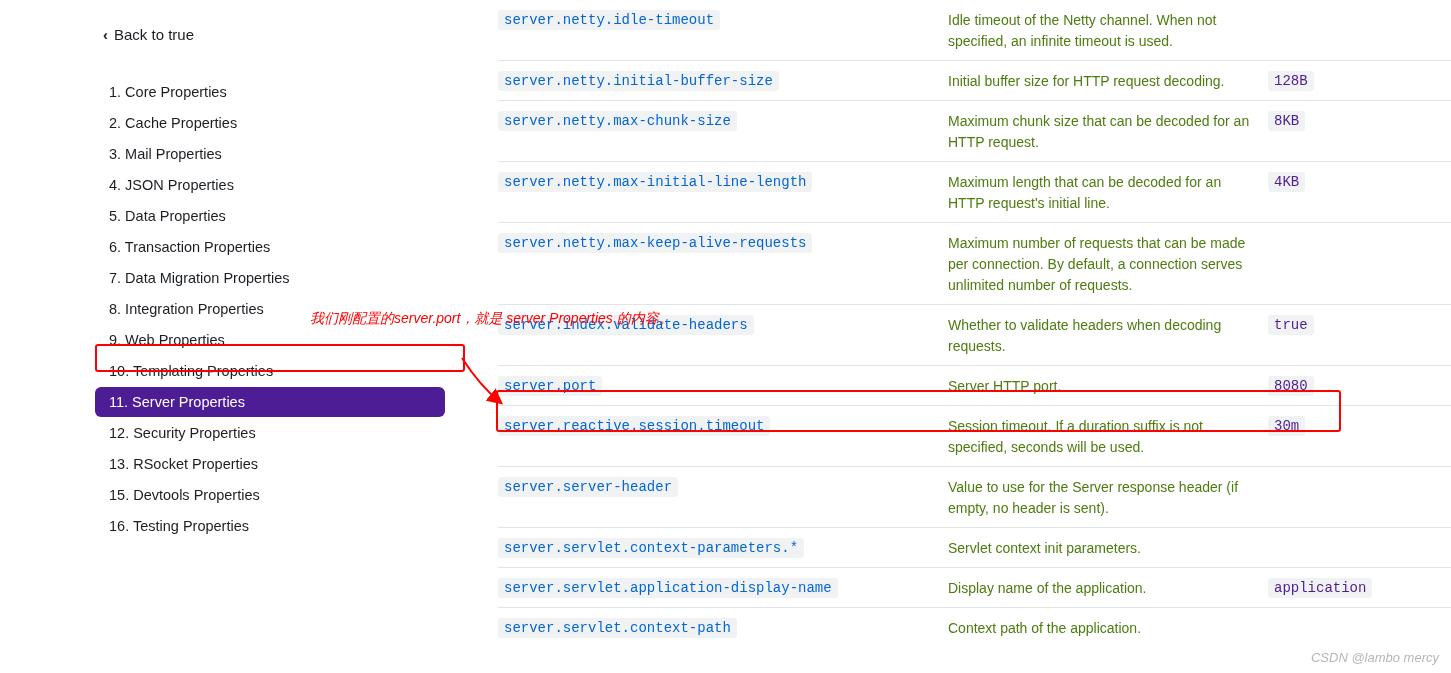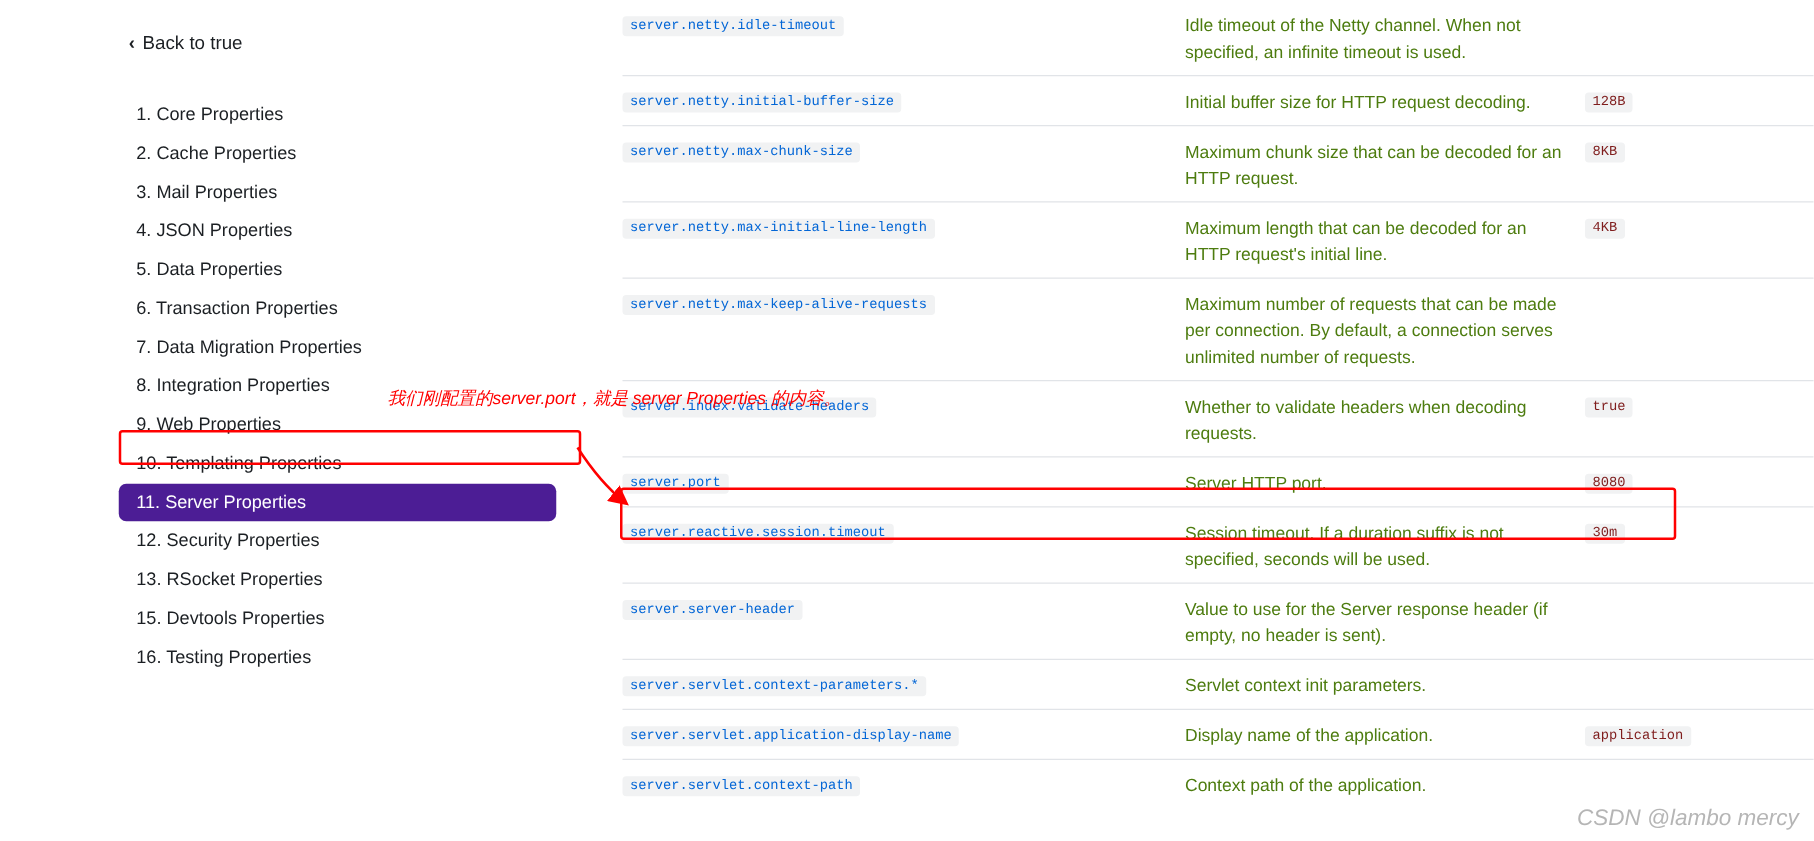--- a/index.html
+++ b/index.html
@@ -60,28 +60,28 @@
     border-top: 1px solid #e1e4e8;
     padding: 10px 0 8px;
     position: relative;
   }
   .prop-row:first-child { border-top: none; }
   .col-name { width: 410px; flex-shrink: 0; }
   .col-desc { width: 320px; flex-shrink: 0; color: #4d7c0f; line-height: 1.5; padding-right: 12px; margin-left: 40px;}
   .col-def  { width: 120px; flex-shrink: 0; }
   code.prop, code.def {
     font-family: ui-monospace, SFMono-Regular, Consolas, "Liberation Mono", Menlo, monospace;
-    font-size: 11px;
+    font-size: 14px;
     background: #f1f2f3;
     border-radius: 3px;
     padding: 2px 6px;
     display: inline-block;
   }
   code.prop { color: #0366d6; cursor: pointer; }
-  code.def  { color: #7f1d1d; }
+  code.def  { color: #4c1d95; }
 
   
   .anno-box1 {
     position: absolute;
     left: 95px;
     top: 344px;
     width: 370px;
     height: 28px;
     border: 2px solid #ff0000;
     border-radius: 3px;
@@ -113,21 +113,21 @@
     top: 356px;
     width: 46px;
     height: 52px;
     pointer-events: none;
   }
   .watermark {
     position: absolute;
     right: 12px;
     bottom: 8px;
     color: rgba(120,120,120,0.55);
-    font-size: 18px;
+    font-size: 13px;
     font-style: italic;
     pointer-events: none;
   }
 </style>
 </head>
 <body>
 
 <div class="layout">
   <nav class="sidebar">
     <div class="back-link">

